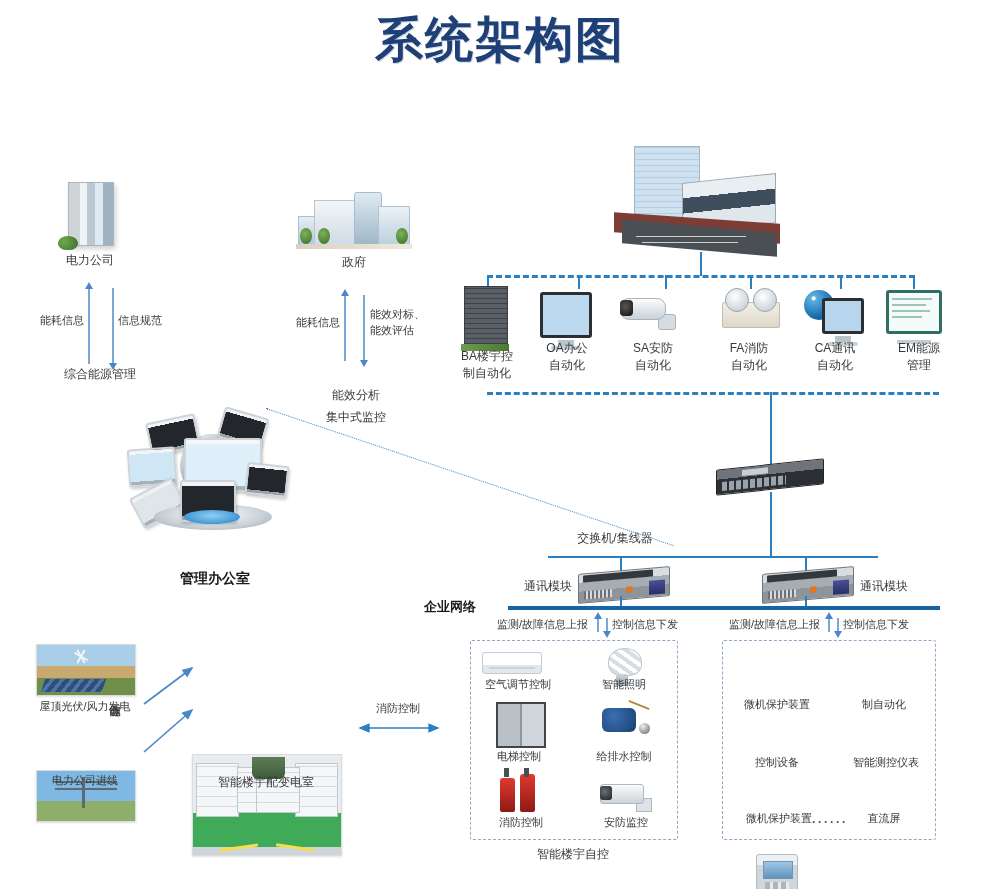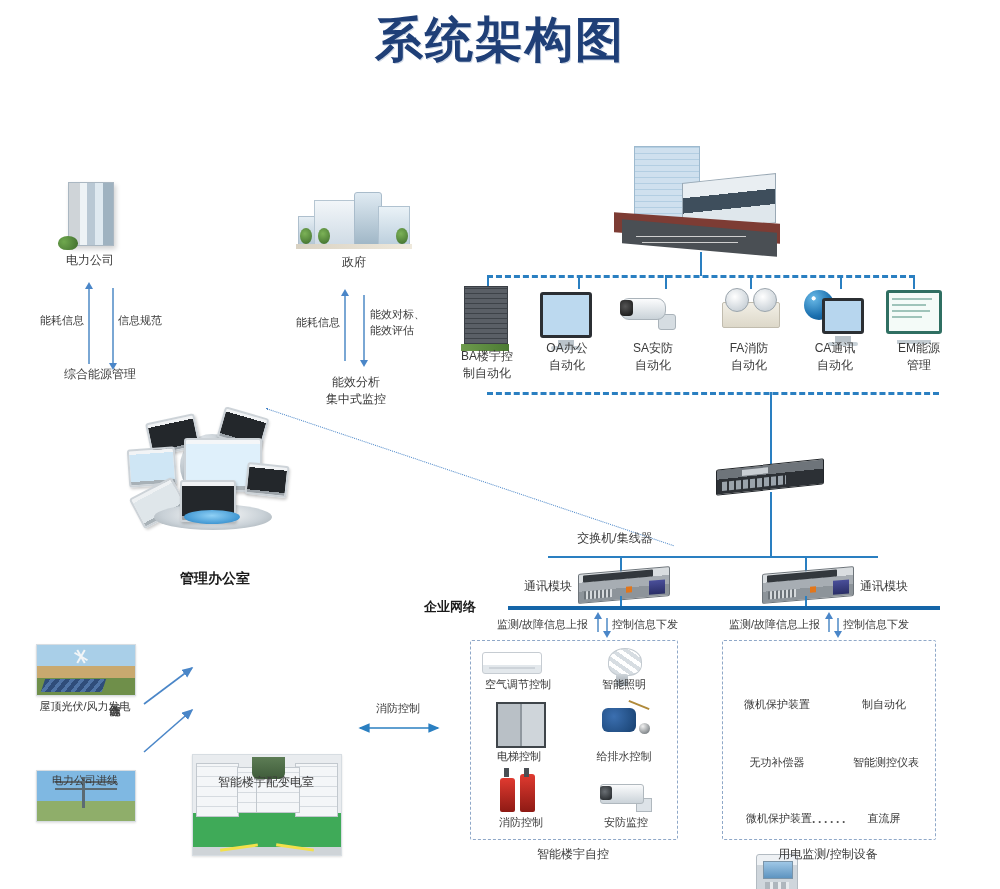--- a/index.html
+++ b/index.html
@@ -194,21 +194,21 @@
       <div class="gov-tree" style="left:100px;"></div>
     </div>
   </div>
   <div class="abs lbl" style="left:294px;top:254px;width:120px;">政府</div>
 
   <div class="abs thin-v arrow-up" style="left:344px;top:295px;height:66px;"></div>
   <div class="abs thin-v arrow-dn" style="left:363px;top:295px;height:66px;"></div>
   <div class="abs lbl lbl-sm" style="left:278px;top:314px;width:62px;text-align:right;">能耗信息</div>
   <div class="abs lbl lbl-sm" style="left:370px;top:306px;width:70px;text-align:left;line-height:16px;">能效对标、
 能效评估</div>
-  <div class="abs lbl" style="left:300px;top:374px;width:112px;line-height:17px;">能效分析
+  <div class="abs lbl" style="left:300px;top:384px;width:112px;line-height:22px;">能效分析
 集中式监控</div>
 
   <div class="abs" style="left:612px;top:146px;">
     <div class="campus">
       <div class="cp-tower"></div>
       <div class="cp-wing"></div>
       <div class="cp-base"></div>
       <div class="cp-lot"></div>
       <div class="cp-stripe" style="left:24px;top:90px;width:110px;"></div>
       <div class="cp-stripe" style="left:30px;top:96px;width:96px;"></div>
@@ -464,25 +464,24 @@
   <div class="abs dashbox" style="left:722px;top:640px;width:212px;height:198px;"></div>
 
   <div class="abs relay" style="left:756px;top:648px;">
     <div class="scr"></div>
       <div class="keys"></div>
   </div>
   <div class="abs lbl lbl-sm" style="left:726px;top:696px;width:102px;">微机保护装置</div>
 
   <div class="abs lbl lbl-sm" style="left:834px;top:696px;width:100px;">制自动化</div>
 
-  <div class="abs lbl lbl-sm" style="left:728px;top:754px;width:98px;">无功补偿器</div>
+  <div class="abs lbl lbl-sm" style="left:728px;top:754px;width:98px;">控制设备</div>
 
   <div class="abs lbl lbl-sm" style="left:834px;top:754px;width:104px;">智能测控仪表</div>
 
   <div class="abs lbl lbl-sm" style="left:728px;top:810px;width:102px;">微机保护装置</div>
 
   <div class="abs lbl lbl-sm" style="left:842px;top:810px;width:84px;">直流屏</div>
 
   <div class="abs lbl" style="left:790px;top:814px;width:80px;letter-spacing:2px;font-weight:bold;color:#555;">······</div>
 
-  <div class="abs lbl" style="left:722px;top:846px;width:212px;">用电监测/控制设备</div>
 
 </div>
 
 </body></html>

